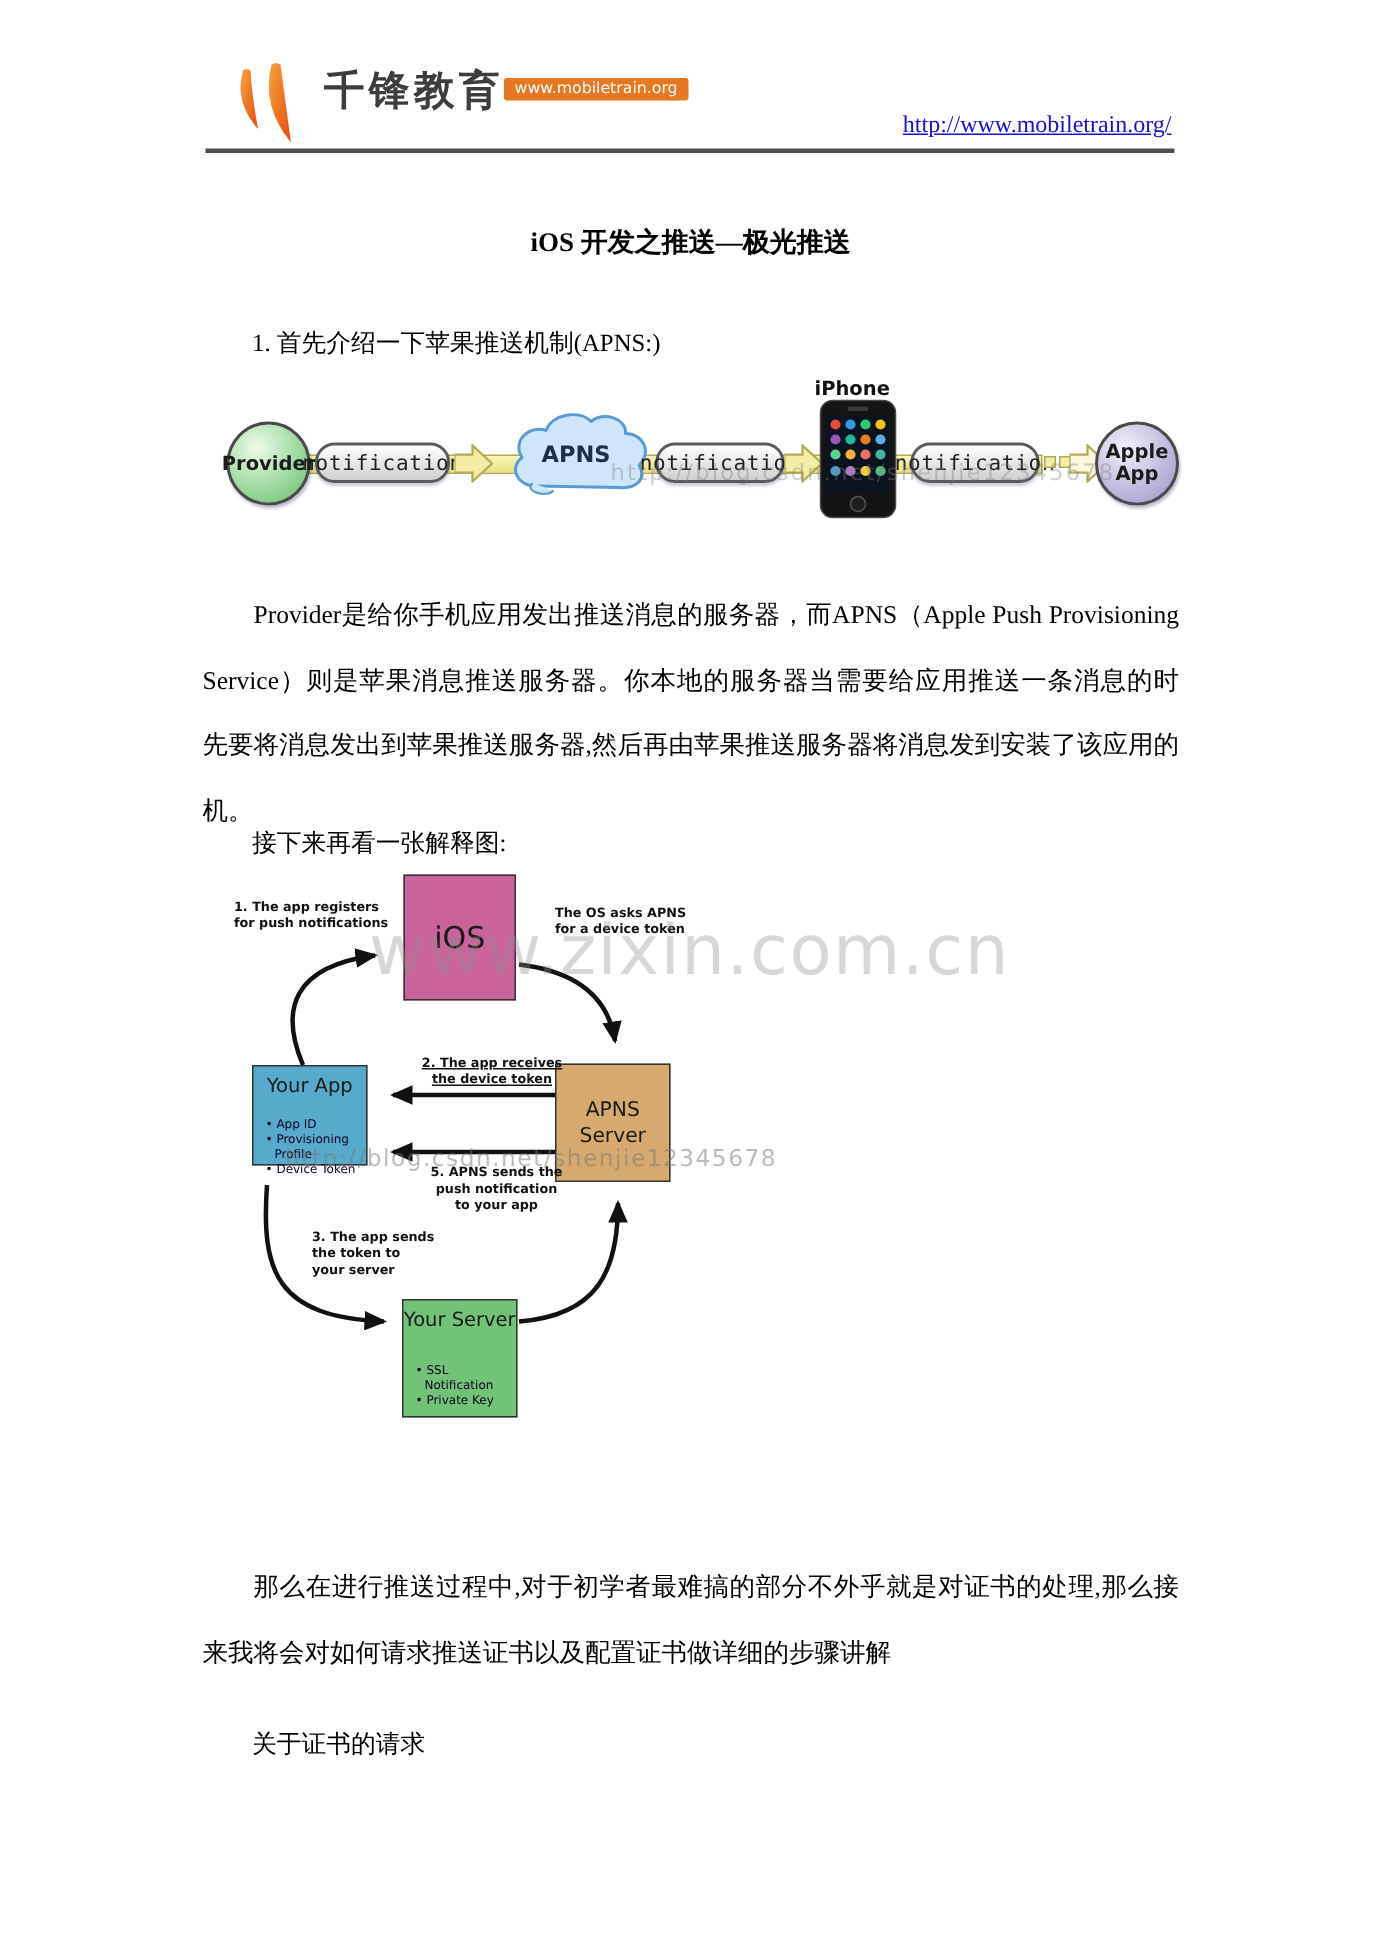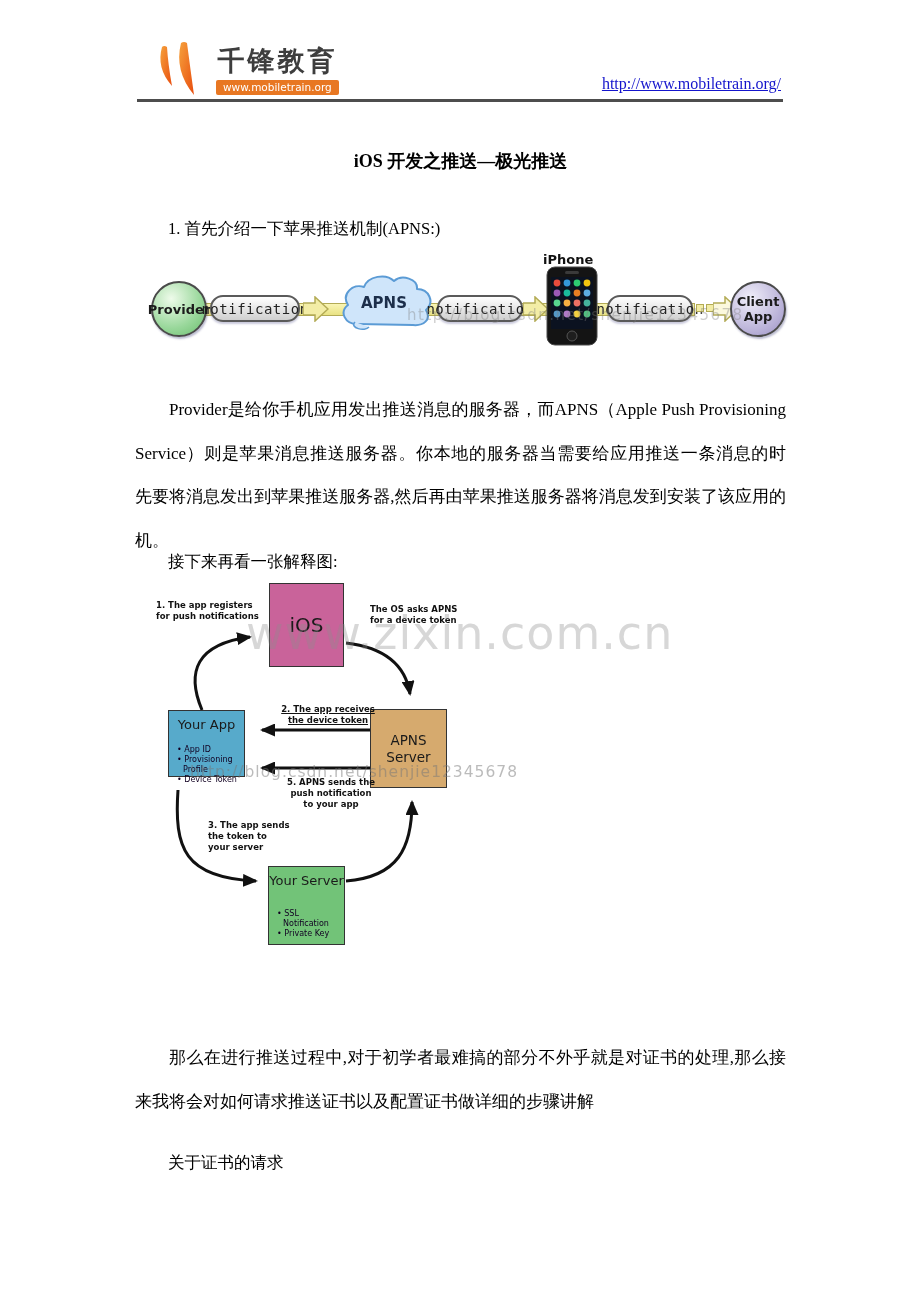--- a/index.html
+++ b/index.html
@@ -2,21 +2,21 @@
 <html><head>
 <meta charset="utf-8">
 <style>
   html,body{margin:0;padding:0;background:#fff;}
   .page{position:relative;width:920px;height:1302px;background:#fff;overflow:hidden;
         font-family:"Liberation Serif","DejaVu Serif",serif;color:#000;}
 
   
   .logo{position:absolute;left:148px;top:38px;display:flex;align-items:flex-start;}
   .logo-mark{width:62px;height:60px;}
-  .logo-text{margin-left:6px;display:flex;flex-direction:column;align-items:center;}
+  .logo-text{margin-left:6px;display:flex;flex-direction:row;align-items:center;}
   .brand{font-family:"DejaVu Sans","Liberation Sans",sans-serif;font-weight:bold;
          font-size:27px;color:#3d3d3d;letter-spacing:3px;line-height:34px;margin-top:6px;}
   .badge{margin-top:2px;background:#e87722;color:#fff;font-family:"DejaVu Sans",sans-serif;
          font-size:10.5px;line-height:15px;padding:0 7px;border-radius:2px;white-space:nowrap;}
   .site-link{position:absolute;right:139px;top:75px;font-size:16px;color:#1414cc;
              text-decoration:underline;cursor:pointer;}
   .rule{position:absolute;left:137px;top:99px;width:646px;height:3px;background:#4d4d4d;}
 
   
   .doc-title{position:absolute;left:135px;top:149px;width:651px;text-align:center;
@@ -173,21 +173,21 @@
 
     <div class="pill pill3">notification</div>
 
     <div class="sq sq1"></div>
     <div class="sq sq2"></div>
 
     <svg class="chev chev3" viewBox="0 0 26 26">
       <polygon points="0,7 12,7 12,1 25,13 12,25 12,19 0,19" fill="#fbf8dd" stroke="#b3ab55" stroke-width="1.5"></polygon>
     </svg>
 
-    <div class="node-circle client">Client
+    <div class="node-circle client">Apple
 App</div>
 
     <div class="wm-flow">http://blog.csdn.net/shenjie12345678</div>
   </div>
 
   <div class="para" style="top:388px;">
     <div class="ln fill indent">Provider是给你手机应用发出推送消息的服务器，而APNS（Apple Push Provisioning</div>
     <div class="ln fill">Service）则是苹果消息推送服务器。你本地的服务器当需要给应用推送一条消息的时候，</div>
     <div class="ln fill">先要将消息发出到苹果推送服务器,然后再由苹果推送服务器将消息发到安装了该应用的手</div>
     <div class="ln">机。</div>

